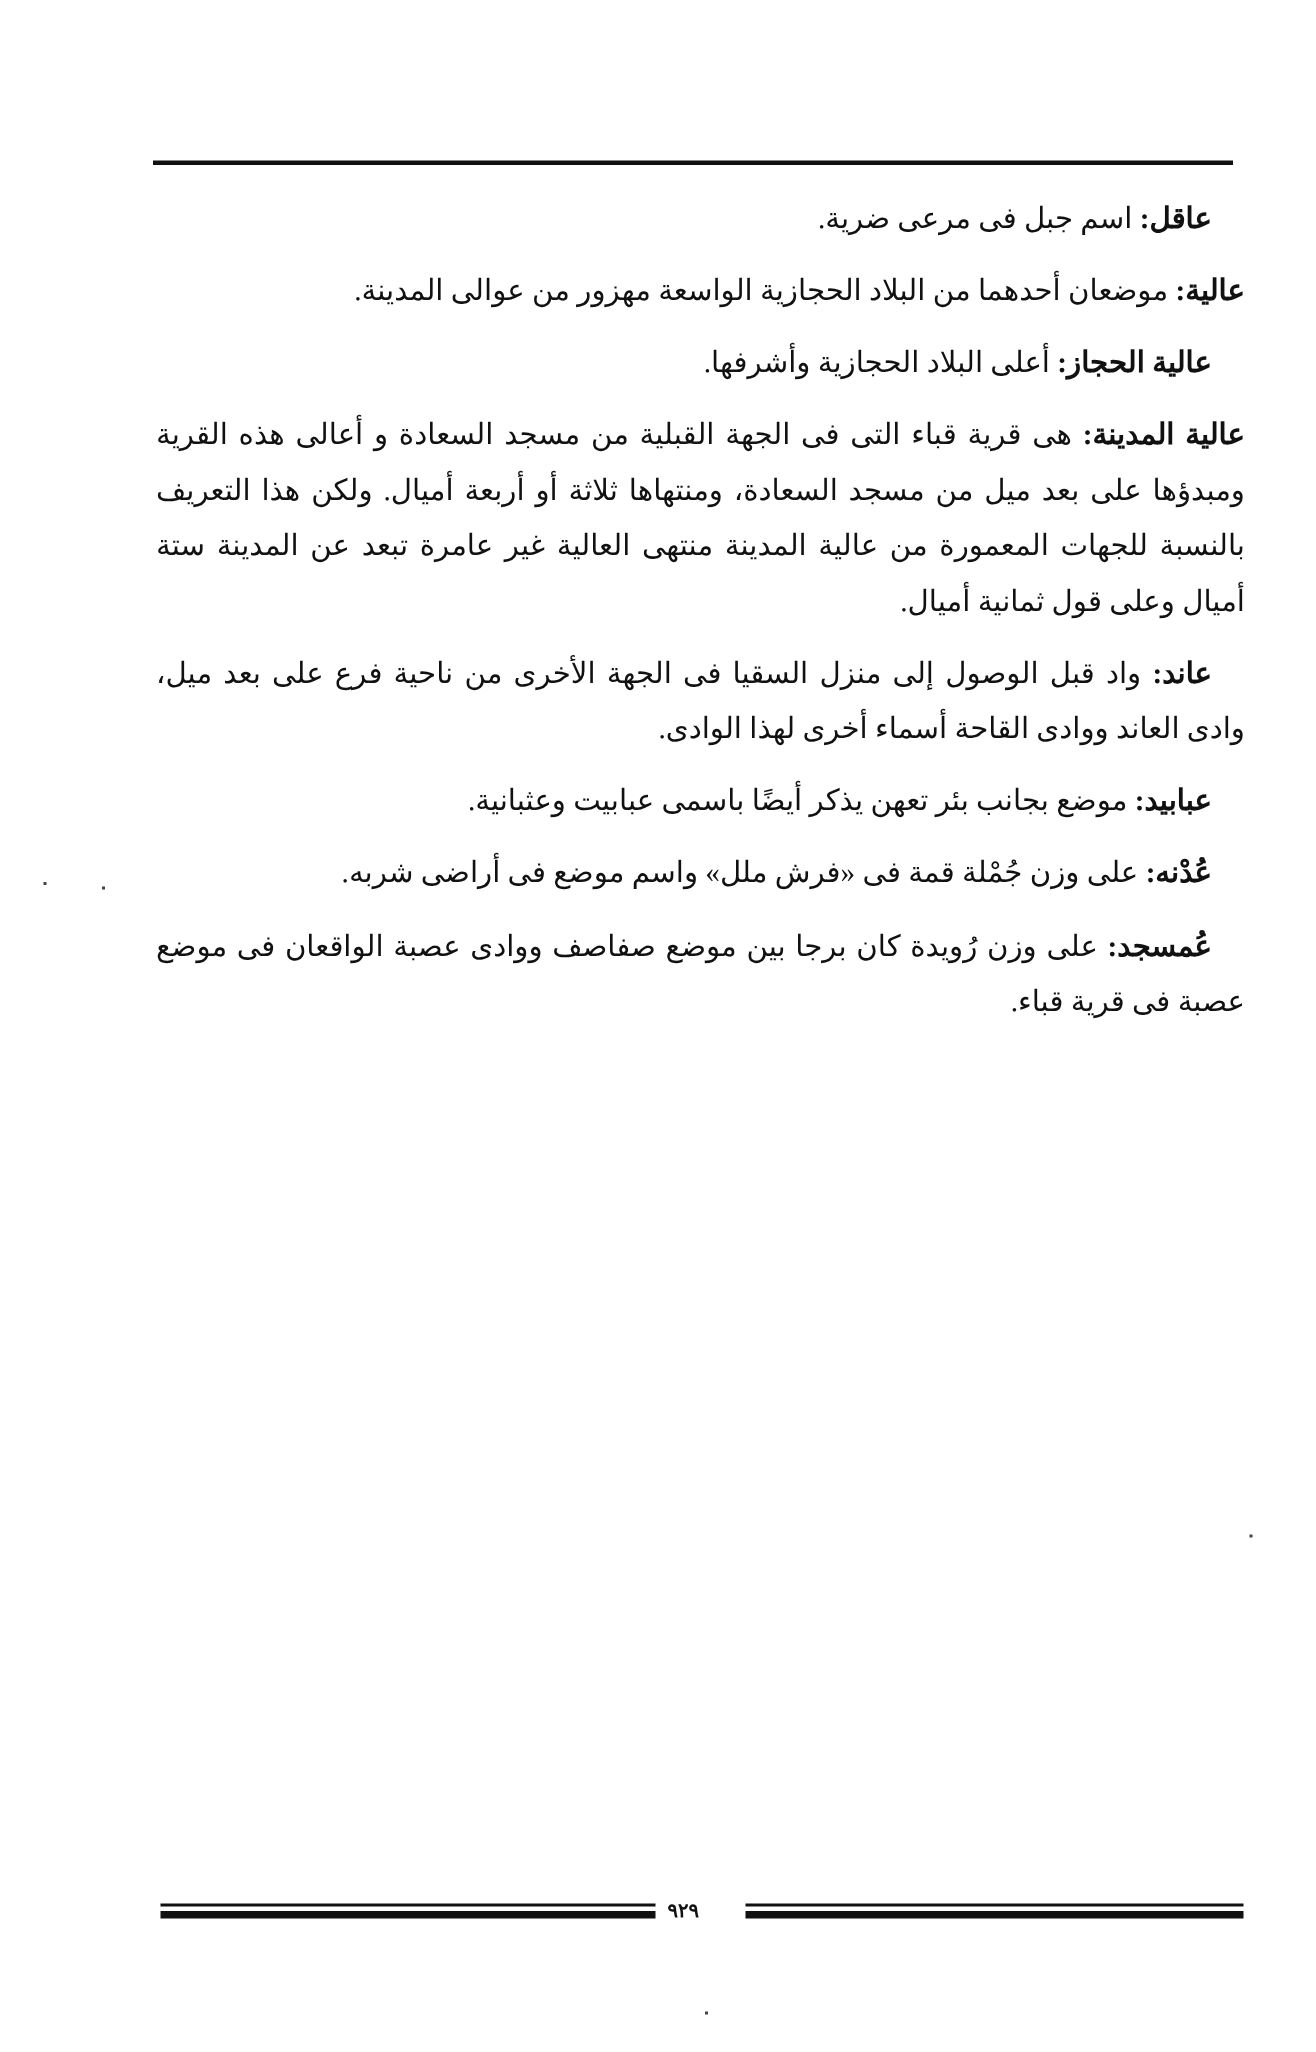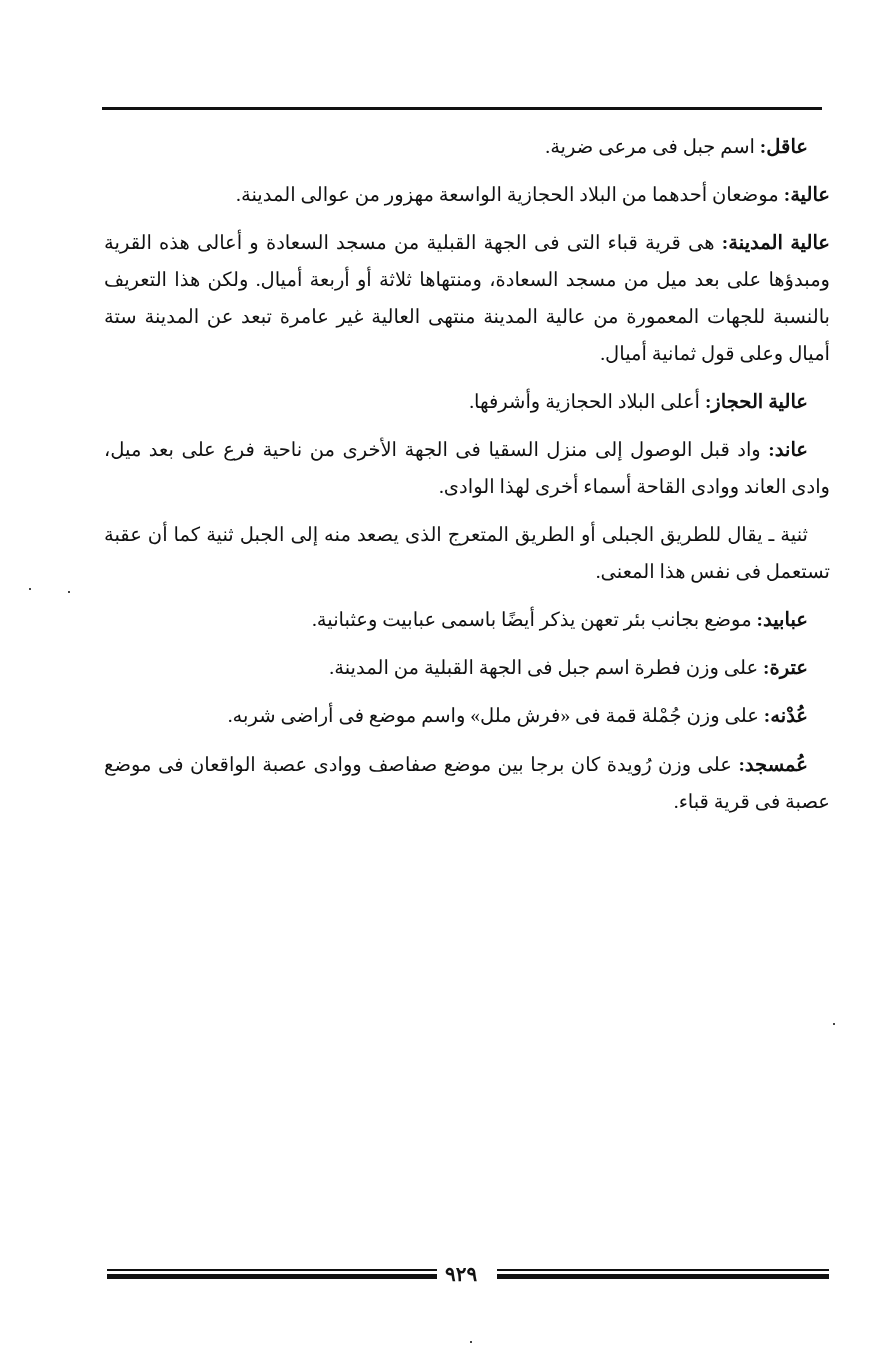--- a/index.html
+++ b/index.html
@@ -65,47 +65,45 @@
       background: #111;
       margin-bottom: 3px;
     }
     .rule-group .thick {
       height: 5px;
       background: #111;
     }
     .rule-left { width: 330px; }
     .rule-right { width: 332px; margin-left: auto; }
     .page-number {
-      font-size: 20px;
+      font-size: 13px;
       font-weight: bold;
       padding: 0 8px;
       line-height: 20px;
       font-family: Liberation Serif, serif;
     }
     .speck {
       position: absolute;
       width: 2px;
       height: 2px;
       background: #444;
     }
   </style>
 </head>
 <body>
 
 <div class="top-rule"></div>
 
 <div class="content">
   <p class="entry indent"><span class="term">عاقل:</span><span> اسم جبل فى مرعى ضرية.</span></p>
   <p class="entry"><span class="term">عالية:</span><span> موضعان أحدهما من البلاد الحجازية الواسعة مهزور من عوالى المدينة.</span></p>
+  <p class="entry indent"><span class="term">عالية الحجاز:</span><span> أعلى البلاد الحجازية وأشرفها.</span></p>
   <p class="entry"><span class="term">عالية المدينة:</span><span> هى قرية قباء التى فى الجهة القبلية من مسجد السعادة و أعالى هذه القرية ومبدؤها على بعد ميل من مسجد السعادة، ومنتهاها ثلاثة أو أربعة أميال. ولكن هذا التعريف بالنسبة للجهات المعمورة من عالية المدينة منتهى العالية غير عامرة تبعد عن المدينة ستة أميال وعلى قول ثمانية أميال.</span></p>
-  <p class="entry indent"><span class="term">عالية الحجاز:</span><span> أعلى البلاد الحجازية وأشرفها.</span></p>
   <p class="entry indent"><span class="term">عاند:</span><span> واد قبل الوصول إلى منزل السقيا فى الجهة الأخرى من ناحية فرع على بعد ميل، وادى العاند ووادى القاحة أسماء أخرى لهذا الوادى.</span></p>
-  <p class="entry indent"><span class="term"></span><span>ثنية ـ يقال للطريق الجبلى أو الطريق المتعرج الذى يصعد منه إلى الجبل ثنية كما أن عقبة تستعمل فى نفس هذا المعنى.</span></p>
   <p class="entry indent"><span class="term">عبابيد:</span><span> موضع بجانب بئر تعهن يذكر أيضًا باسمى عبابيت وعثبانية.</span></p>
-  <p class="entry indent"><span class="term">عترة:</span><span> على وزن فطرة اسم جبل فى الجهة القبلية من المدينة.</span></p>
   <p class="entry indent" style="margin-bottom:12px"><span class="term">عُدْنه:</span><span>  على وزن جُمْلة قمة فى «فرش ملل» واسم موضع فى أراضى شربه.</span></p>
   <p class="entry indent"><span class="term">عُمسجد:</span><span> على وزن رُويدة كان برجا بين موضع صفاصف ووادى عصبة الواقعان فى موضع عصبة فى قرية قباء.</span></p>
 </div>
 
 <div class="footer">
   <div class="rule-group rule-left">
     <div class="thin"></div>
     <div class="thick"></div>
   </div>
   <span class="page-number">٩٢٩</span>

